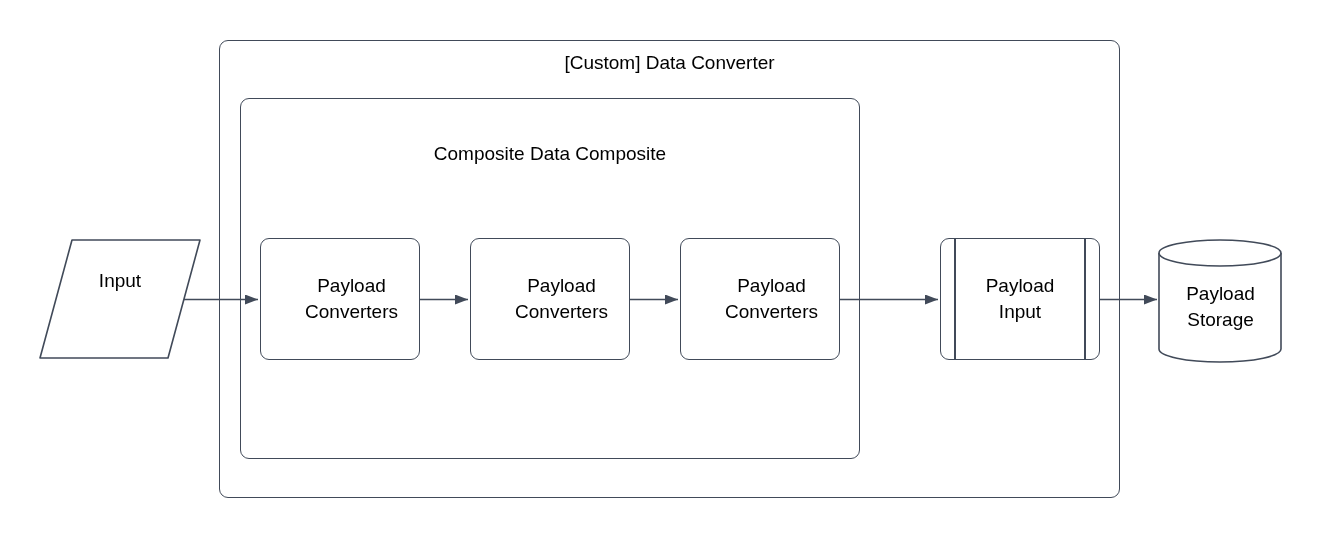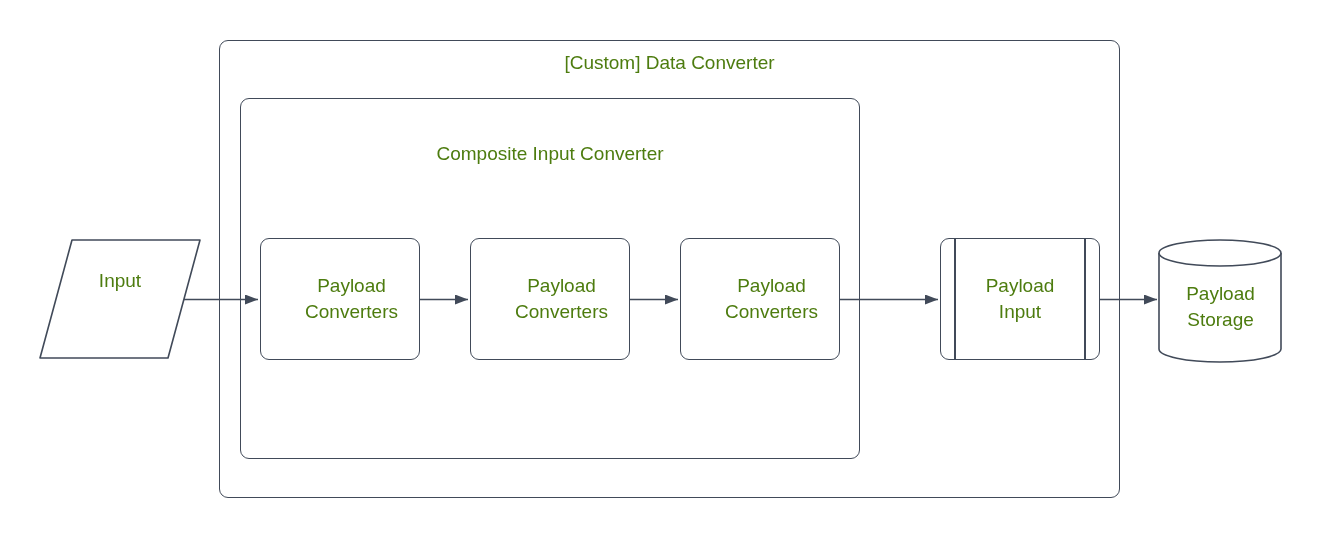--- a/index.html
+++ b/index.html
@@ -2,21 +2,21 @@
 <html><head>
 <meta charset="utf-8">
 <style>
   html, body { margin: 0; padding: 0; background: #ffffff; }
   .canvas {
     position: relative;
     width: 1320px;
     height: 540px;
     background: #ffffff;
     font-family: "Liberation Sans", "DejaVu Sans", sans-serif;
-    color: #4d7c0f;
+    color: #000000;
     font-size: 19px;
     line-height: 26px;
     overflow: hidden;
   }
   .svg-layer { position: absolute; left: 0; top: 0; }
   .group {
     position: absolute;
     border: 1.6px solid #414a59;
     border-radius: 9px;
     background: transparent;
@@ -90,21 +90,21 @@
     <line x1="630" y1="299.5" x2="678" y2="299.5" stroke="#414a59" stroke-width="1.6" marker-end="url(#arrowhead)"></line>
     <line x1="840" y1="299.5" x2="938" y2="299.5" stroke="#414a59" stroke-width="1.6" marker-end="url(#arrowhead)"></line>
     <line x1="1100" y1="299.5" x2="1157" y2="299.5" stroke="#414a59" stroke-width="1.6" marker-end="url(#arrowhead)"></line>
   </svg>
 
   <div class="group group-outer">
     <div class="group-title">[Custom] Data Converter</div>
   </div>
 
   <div class="group group-inner">
-    <div class="group-title">Composite Input Converter</div>
+    <div class="group-title">Composite Data Composite</div>
   </div>
 
   <div class="node node-box node-box-1">
     <span class="wrap-120">Payload Converters</span>
   </div>
   <div class="node node-box node-box-2">
     <span class="wrap-120">Payload Converters</span>
   </div>
   <div class="node node-box node-box-3">
     <span class="wrap-120">Payload Converters</span>

